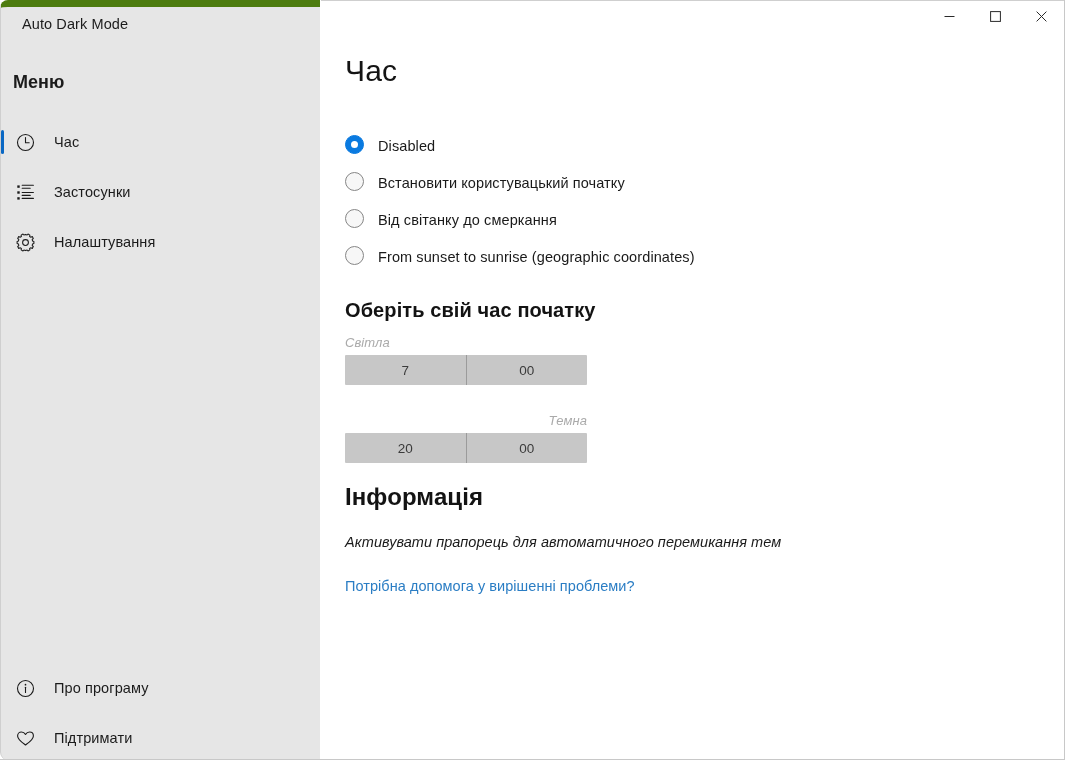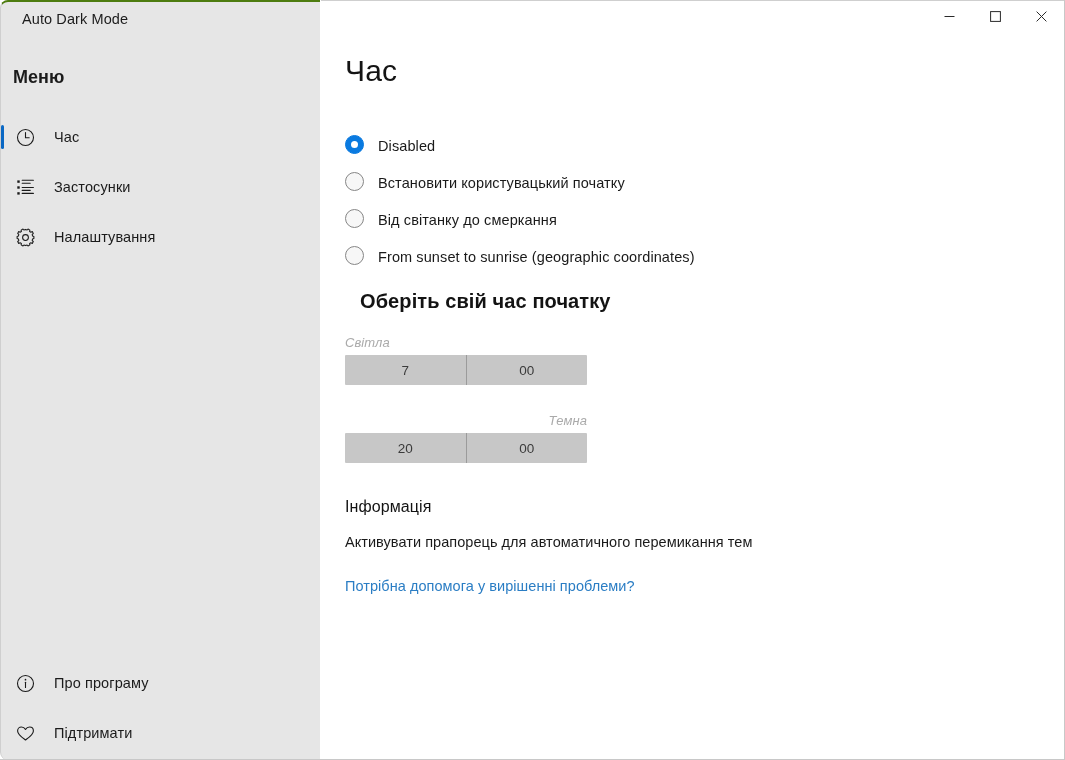--- a/index.html
+++ b/index.html
@@ -30,21 +30,21 @@
   .sidebar {
     position: absolute;
     left: 0;
     top: 0;
     width: 320px;
     height: 760px;
     background: #e6e6e6;
     border-top-left-radius: 8px;
     border-bottom-left-radius: 8px;
     border-left: 1px solid #cfcfcf;
-    border-top: 2px solid #4d7c0f;
+    border-top: 7px solid #4d7c0f;
     box-sizing: border-box;
   }
 
   .app-title {
     position: absolute;
     left: 21px;
     top: 9px;
     font-size: 14.5px;
     color: #1c1c1c;
     letter-spacing: 0.1px;
@@ -208,22 +208,22 @@
   }
 
   .section-title {
     position: absolute;
     left: 24px;
     font-size: 20px;
     font-weight: bold;
     color: #131313;
     letter-spacing: 0.1px;
   }
-  .section-title.times { top: 289px; margin-left: 15px; }
-  .section-title.info  { top: 497px; font-weight: 400; font-size: 16px; }
+  .section-title.times { top: 298px; }
+  .section-title.info  { top: 482px; font-weight: 700; font-size: 24px; }
 
   .time-block { position: absolute; left: 24px; }
   .time-block.light { top: 334px; }
   .time-block.dark  { top: 412px; text-align: right; }
 
   .time-caption {
     font-size: 13px;
     color: #aaaaaa;
     margin-bottom: 5px;
     letter-spacing: 0.1px;
@@ -249,20 +249,21 @@
   }
   .time-field.hours { border-right: 1px solid #9b9b9b; }
 
   .info-text {
     position: absolute;
     left: 24px;
     top: 533px;
     font-size: 14.5px;
     color: #1a1a1a;
     letter-spacing: 0.05px;
+    font-style: italic;
   }
 
   .info-link {
     position: absolute;
     left: 24px;
     top: 577px;
     font-size: 14.5px;
     color: #2a7dc4;
     text-decoration: none;
     letter-spacing: 0.05px;

